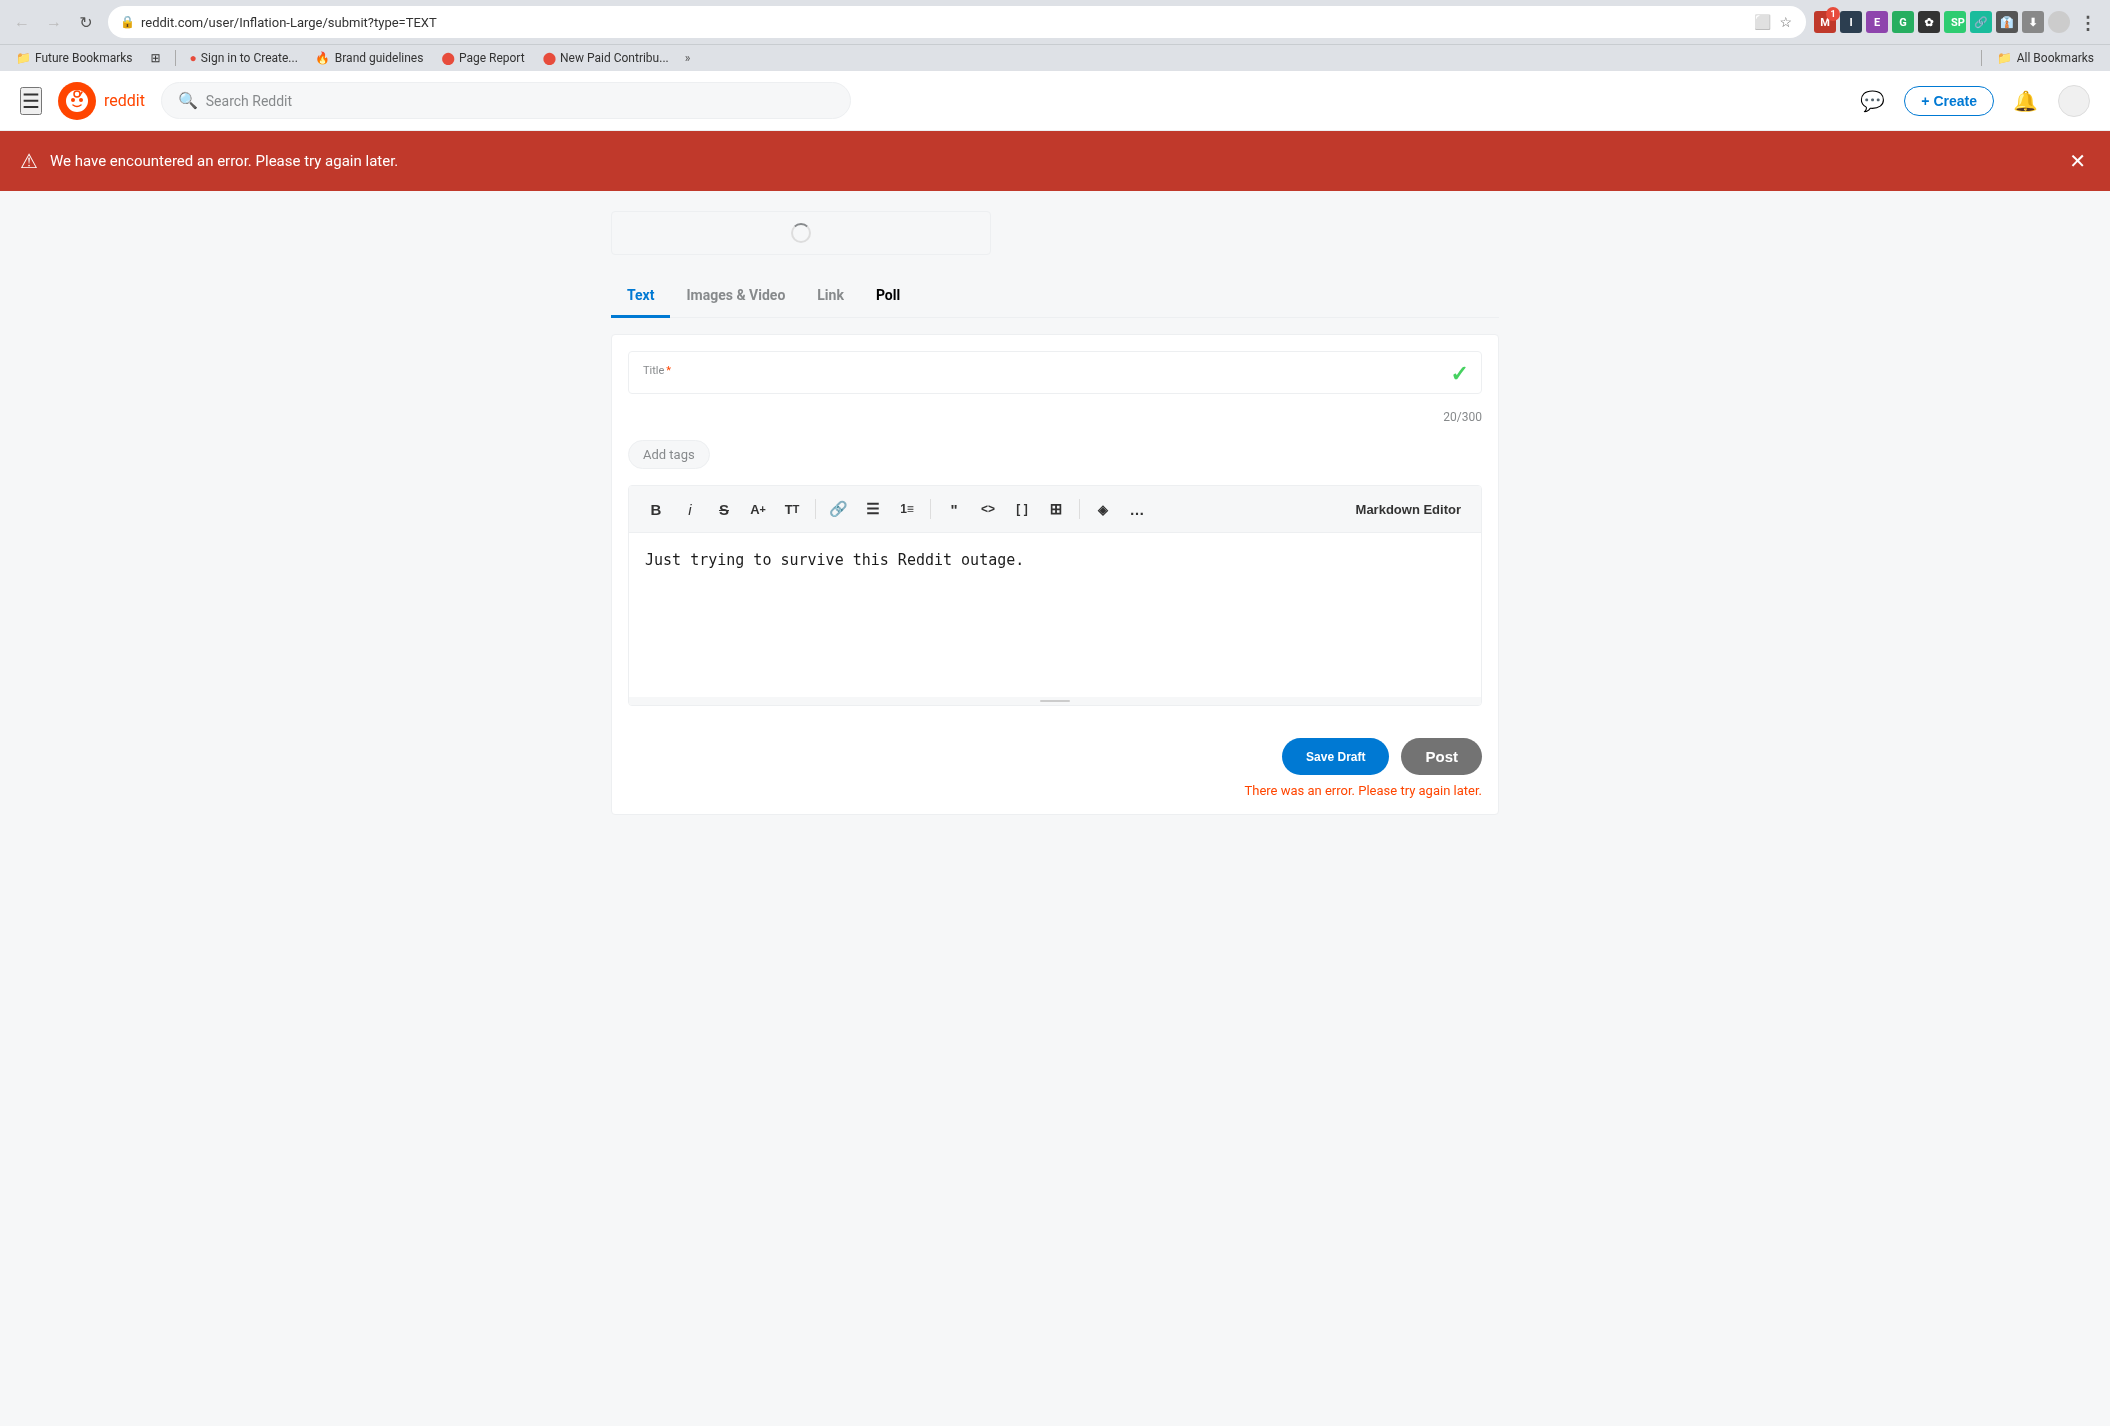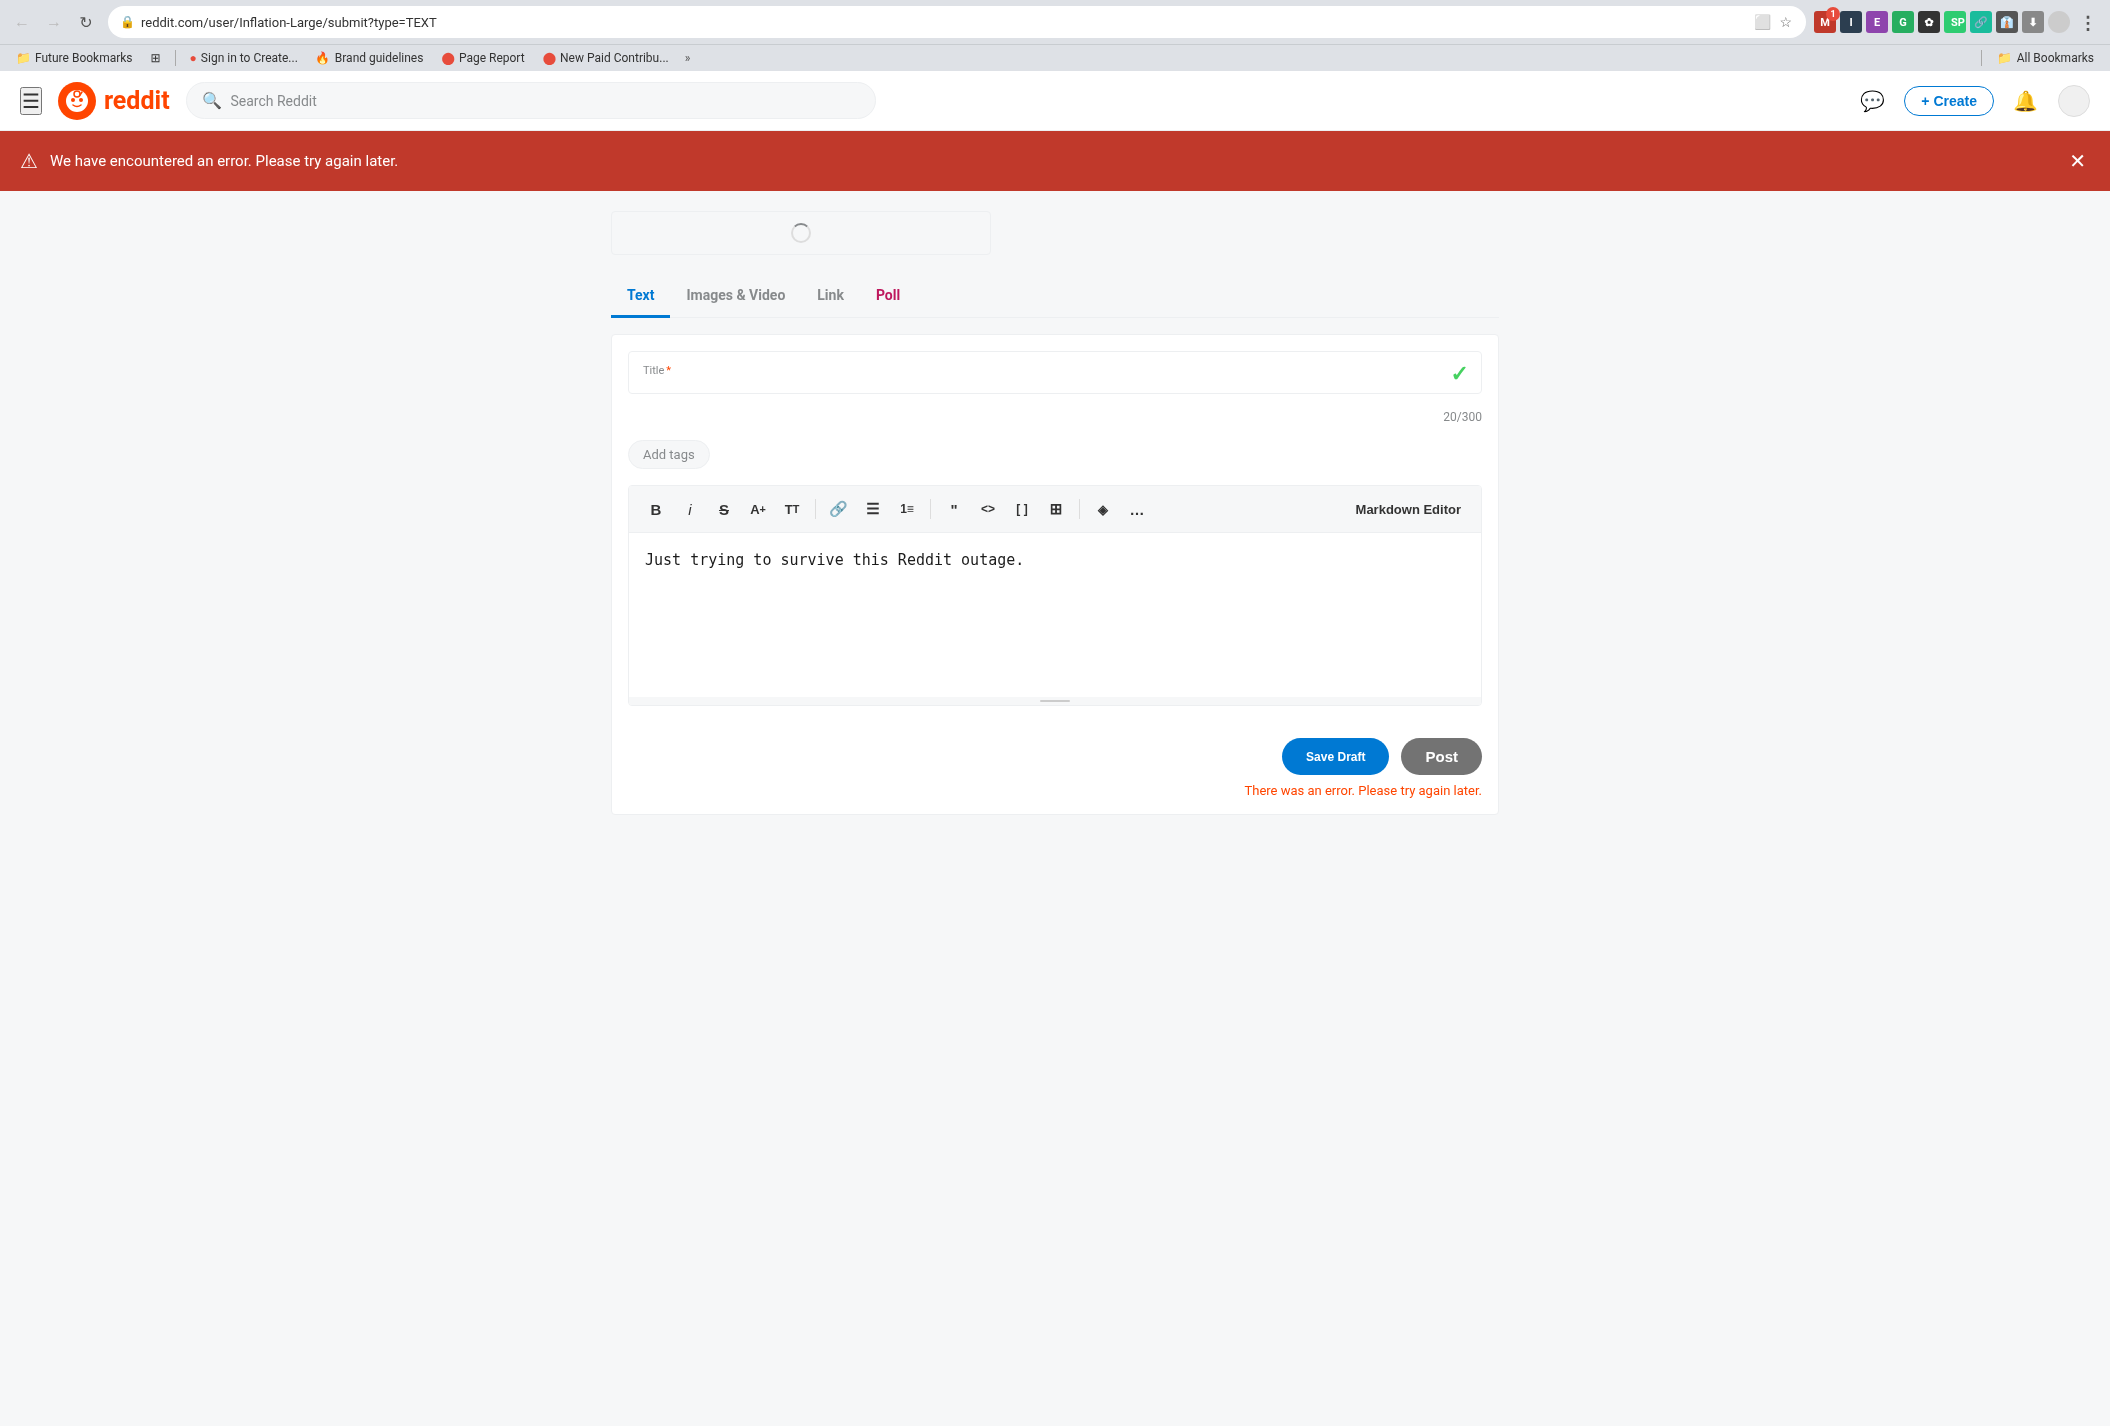--- a/index.html
+++ b/index.html
@@ -141,22 +141,22 @@
     .reddit-snoo {
       width: 38px; height: 38px;
       background: #ff4500;
       border-radius: 50%;
       display: flex; align-items: center; justify-content: center;
       color: white;
       font-size: 20px;
       font-weight: bold;
     }
     .reddit-wordmark {
-      font-size: 25px;
-      font-weight: 700;
+      font-size: 16px;
+      font-weight: 400;
       color: #ff4500;
     }
     .search-bar {
       flex: 1;
       max-width: 690px;
       background: #f6f7f8;
       border: 1px solid #edeff1;
       border-radius: 20px;
       display: flex;
       align-items: center;
@@ -260,21 +260,21 @@
       font-size: 14px;
       font-weight: 700;
       color: #878a8c;
       border-bottom: 3px solid transparent;
       margin-bottom: -1px;
     }
     .tab.active {
       color: #0079d3;
       border-bottom-color: #0079d3;
     }
-    .tab.disabled { color: #be185d; cursor: default; }
+    .tab.disabled { color: #000000; cursor: default; }
 
     
     .post-form {
       background: white;
       border: 1px solid #edeff1;
       border-radius: 4px;
       overflow: hidden;
     }
     .form-content {
       padding: 16px;

